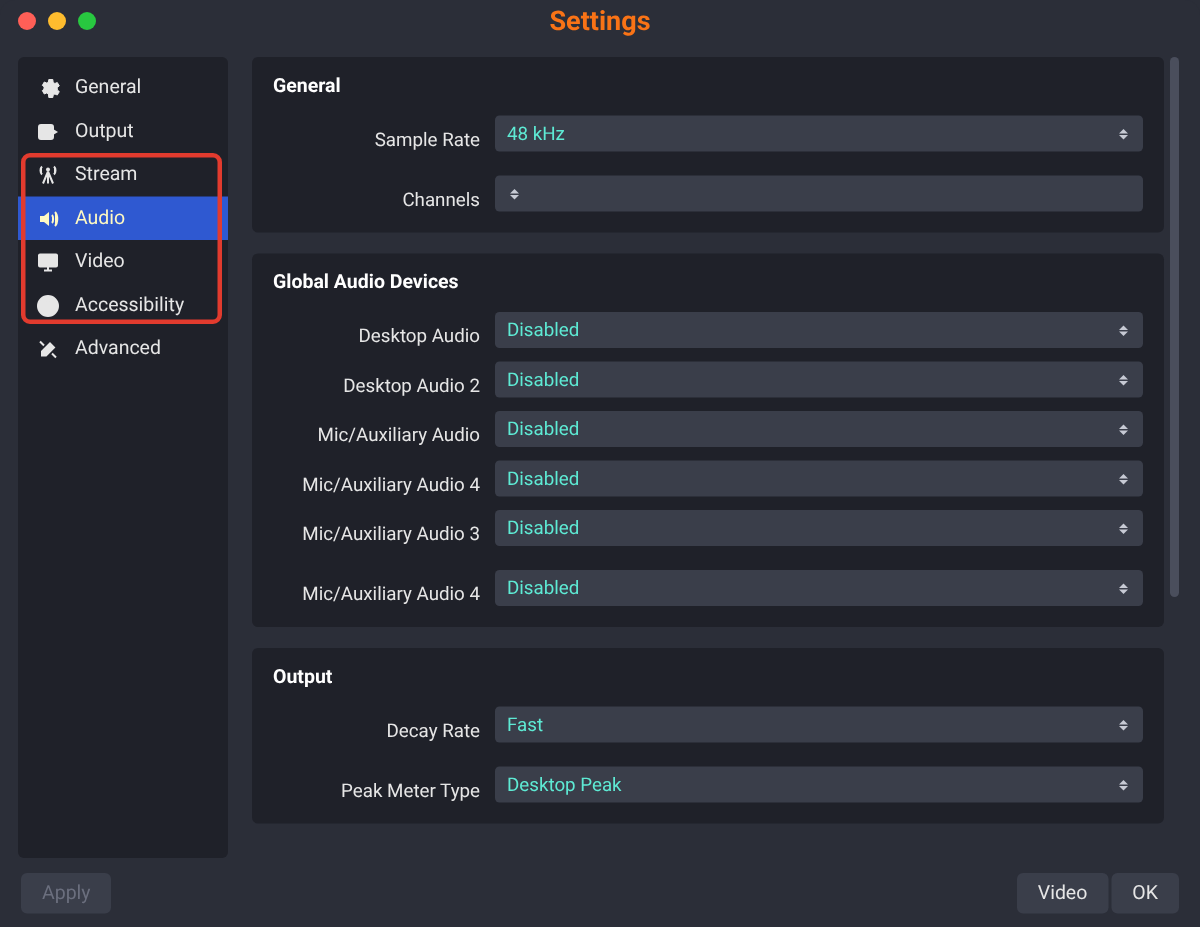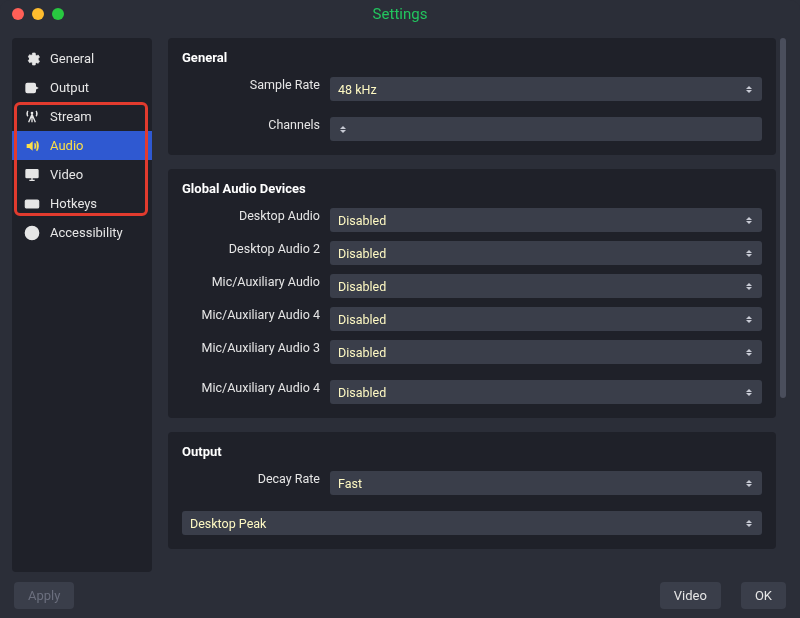--- a/index.html
+++ b/index.html
@@ -35,23 +35,23 @@
       height: 12px;
       border-radius: 50%;
     }
     .tl.red { background: #ff5f57; }
     .tl.yellow { background: #febc2e; }
     .tl.green { background: #28c840; }
     .title {
       position: absolute;
       left: 0; right: 0;
       text-align: center;
-      color: #22c55e;
-      font-size: 15px;
-      font-weight: 400;
+      color: #f97316;
+      font-size: 18px;
+      font-weight: 700;
       pointer-events: none;
     }
     .window-body {
       display: flex;
       height: calc(100% - 28px - 46px);
       padding: 10px 12px 0 12px;
       gap: 16px;
     }
     .sidebar {
       width: 140px;
@@ -66,21 +66,21 @@
       align-items: center;
       gap: 10px;
       padding: 6px 10px 6px 12px;
       color: #e6e6e6;
       cursor: default;
       font-size: 13px;
       height: 29px;
     }
     .sidebar-item.selected {
       background: #2f59d1;
-      color: #fde047;
+      color: #fef9c3;
     }
     .sidebar-icon {
       width: 16px;
       height: 16px;
       display: flex;
       align-items: center;
       justify-content: center;
       flex-shrink: 0;
     }
     .sidebar-icon svg {
@@ -118,42 +118,42 @@
       padding: 12px 14px 14px 14px;
     }
     .section-title {
       font-weight: 700;
       font-size: 13px;
       color: #fff;
       margin-bottom: 12px;
     }
     .field-row {
       display: flex;
-      align-items: flex-start;
+      align-items: flex-end;
       margin-bottom: 9px;
     }
     .field-row:last-child { margin-bottom: 0; margin-top: 16px; }
     .field-label {
       width: 148px;
       text-align: right;
       padding-right: 10px;
       color: #e6e6e6;
       font-size: 12.5px;
       flex-shrink: 0;
     }
     .select {
       flex: 1;
       background: #3a3e4a;
       height: 24px;
       border-radius: 3px;
       display: flex;
       align-items: center;
       padding: 0 8px;
       position: relative;
-      color: #fef9c3;
+      color: #5eead4;
       font-size: 12.5px;
       min-width: 0;
     }
     .select-value {
       flex: 1;
       overflow: hidden;
       text-overflow: ellipsis;
       white-space: nowrap;
     }
     .select-arrows {
@@ -189,21 +189,21 @@
       width: 6px;
       height: 100%;
       background: #4a4e5c;
       border-radius: 3px;
     }
     .footer {
       height: 46px;
       display: flex;
       align-items: center;
       padding: 0 14px;
-      gap: 20px;
+      gap: 2px;
     }
     .footer-spacer { flex: 1; }
     .btn {
       background: #3a3e4a;
       color: #e6e6e6;
       border-radius: 4px;
       padding: 6px 14px;
       font-size: 13px;
       cursor: default;
       min-width: 44px;
@@ -270,41 +270,40 @@
     <div class="sidebar-item">
       <span class="sidebar-icon">
         <svg viewBox="0 0 24 24" fill="none" stroke="currentColor" stroke-width="2">
             <rect x="3" y="4" width="18" height="12" rx="1"></rect>
             <path d="M8 20h8M12 16v4"></path>
           </svg>
       </span>
       <span>Video</span>
     </div>
 
-    <div class="sidebar-item">
-      <span class="sidebar-icon">
-        <svg viewBox="0 0 24 24" fill="none" stroke="currentColor" stroke-width="1.8">
-            <rect x="2" y="6" width="20" height="12" rx="2"></rect>
-            <path d="M6 10h.01M10 10h.01M14 10h.01M18 10h.01M6 14h.01M18 14h.01M9 14h6"></path>
-          </svg>
-      </span>
-      <span>Hotkeys</span>
-    </div>
 
     <div class="sidebar-item">
       <span class="sidebar-icon">
         <svg viewBox="0 0 24 24" fill="none" stroke="currentColor" stroke-width="2">
             <circle cx="12" cy="12" r="10"></circle>
             <circle cx="12" cy="7" r="1.5" fill="currentColor" stroke="none"></circle>
             <path d="M7 10l5 1 5-1M12 11v5M12 16l-3 4M12 16l3 4"></path>
           </svg>
       </span>
       <span>Accessibility</span>
     </div>
 
+    <div class="sidebar-item">
+      <span class="sidebar-icon">
+        <svg viewBox="0 0 24 24" fill="none" stroke="currentColor" stroke-width="2">
+            <path d="M14 6l4 4-8 8H6v-4zM4 4l4 4M20 20l-4-4"></path>
+          </svg>
+      </span>
+      <span>Advanced</span>
+    </div>
 
     <div class="highlight-box"></div>
   </div>
 
   <div class="content">
     <div class="sections">
 
       <div class="section">
         <div class="section-title">General</div>
         <div class="field-row">
@@ -371,20 +370,21 @@
       <div class="section">
         <div class="section-title">Output</div>
         <div class="field-row">
           <div class="field-label">Decay Rate</div>
           <div class="select">
             <span class="select-value">Fast</span>
             <span class="select-arrows"></span>
           </div>
         </div>
         <div class="field-row">
+          <div class="field-label">Peak Meter Type</div>
           <div class="select">
             <span class="select-value">Desktop Peak</span>
             <span class="select-arrows"></span>
           </div>
         </div>
       </div>
 
     </div>
     <div class="scrollbar-track">
       <div class="scrollbar-thumb"></div>

